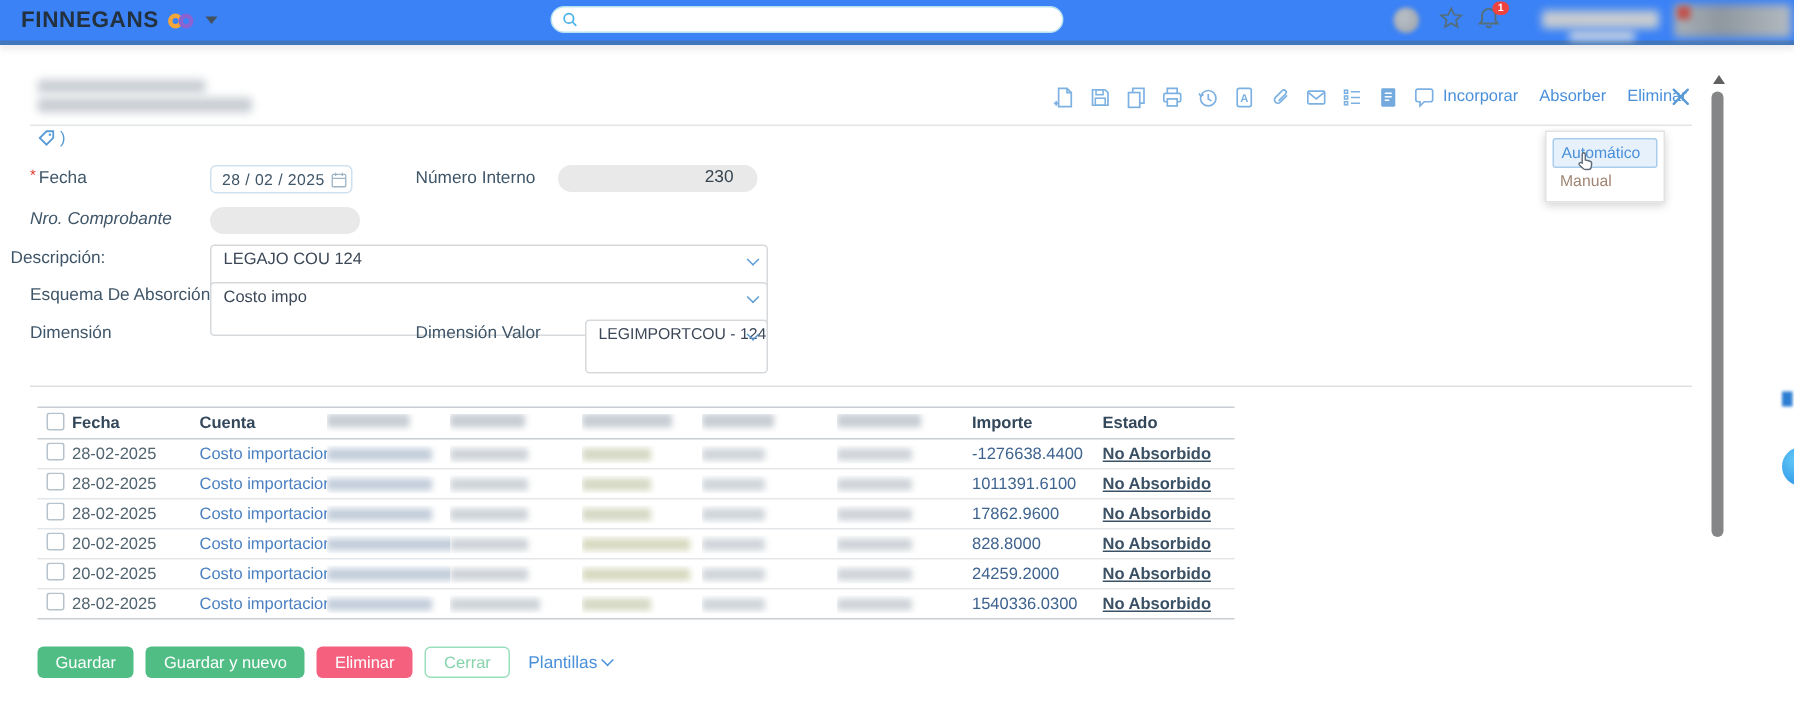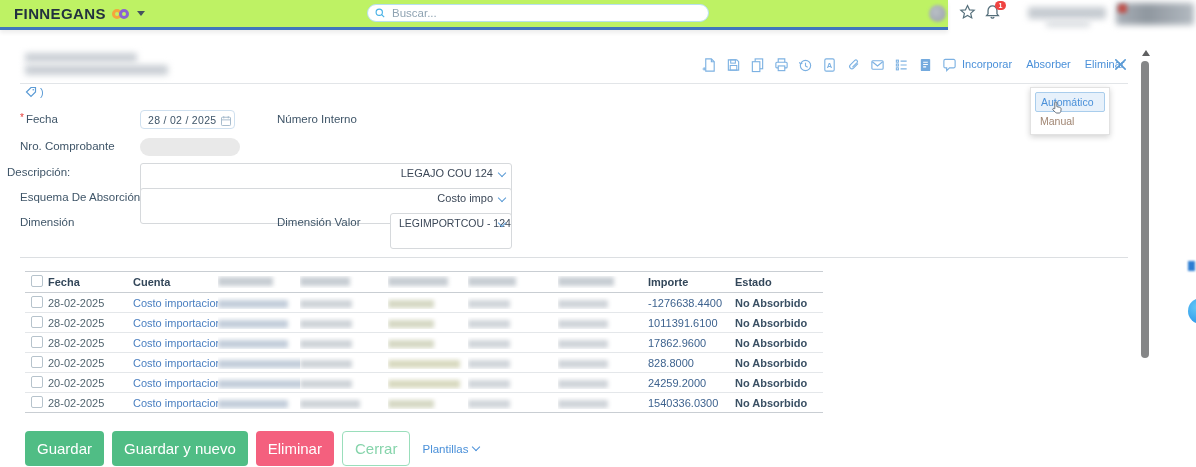--- a/index.html
+++ b/index.html
@@ -1,20 +1,20 @@
 <!DOCTYPE html>
 <html><head>
 <meta charset="utf-8">
 <style>
   html,body{margin:0;padding:0;background:#fff;}
   #app{position:relative;width:1196px;height:467px;overflow:hidden;background:#fff;
        font-family:"Liberation Sans",sans-serif;-webkit-font-smoothing:antialiased;}
 
   
-  .topbar{position:absolute;left:0;top:0;width:948px;height:27px;background:#bef264;
+  .topbar{position:absolute;left:0;top:0;width:1196px;height:27px;background:#3b82f6;
           border-bottom:3px solid #4076bd;box-shadow:0 3px 4px rgba(0,0,0,.07);z-index:5;}
   .brand{position:absolute;left:14px;top:5px;display:flex;align-items:center;gap:6px;}
   .brand-text{font-size:15px;font-weight:800;letter-spacing:.4px;color:#23313f;}
   .logo{display:flex;align-items:center;}
   .ring{width:10px;height:10px;border-radius:50%;box-sizing:border-box;}
   .ring.orange{border:3px solid #f5a63b;}
   .ring.purple{border:3px solid #8a63d2;margin-left:-3px;}
   .caret-down{width:0;height:0;border-left:4px solid transparent;border-right:4px solid transparent;
               border-top:5px solid #45525e;margin-left:2px;}
   .search-wrap{position:absolute;left:367px;top:4px;width:342px;height:18px;border:1px solid #b7e0f0;
@@ -73,21 +73,21 @@
   .finput{position:absolute;left:140px;top:110px;width:95px;height:19px;border:1px solid #cfe0ef;border-radius:4px;
           font-size:10.5px;color:#3f5568;padding:0 16px 0 7px;box-sizing:border-box;outline:none;
           font-family:"Liberation Sans",sans-serif;letter-spacing:.3px;}
   .cal-icon{position:absolute;left:220px;top:113px;}
   .pill{position:absolute;height:18px;border-radius:9px;background:#e9e9e9;box-sizing:border-box;}
   .pill-num{left:372px;top:110px;width:133px;font-size:11.5px;color:#36454f;text-align:right;
             padding:2px 16px 0 0;}
   .pill-comp{left:140px;top:138px;width:100px;}
   .sel{position:absolute;height:36px;border:1px solid #d6d9dc;border-radius:3px;background:#fff;
        font-size:11px;color:#3c4858;line-height:19px;padding:0 18px 0 8px;box-sizing:border-box;cursor:pointer;
-       white-space:nowrap;overflow:hidden;text-align:right;}
+       white-space:nowrap;overflow:hidden;}
   .chev{position:absolute;right:6px;top:6px;width:5px;height:5px;border-right:1.5px solid #5b9bd5;
         border-bottom:1.5px solid #5b9bd5;transform:rotate(45deg);}
 
   
   .tabs{position:absolute;left:25px;top:240px;display:flex;gap:22px;z-index:2;}
   .tab{font-size:12px;color:#aeb5bc;cursor:pointer;position:relative;padding-bottom:6px;}
   .tab.active{color:#2f3e4d;font-weight:700;}
   .tab.active::after{content:"";position:absolute;left:0;right:0;bottom:0;height:3px;background:#2cb4e2;}
   .tabs-divider{position:absolute;left:20px;top:257px;width:1108px;height:1px;background:#dcdfe2;}
 
@@ -96,37 +96,37 @@
   .thead,.trow{display:grid;grid-template-columns:23px 85px 85px 82px 88px 80px 90px 90px 87px 88px;
                align-items:center;}
   .thead{height:20px;border-top:1px solid #c9ced3;border-bottom:1px solid #c9ced3;}
   .trow{height:19px;border-bottom:1px solid #e4e7ea;cursor:default;}
   .trow:last-of-type{border-bottom:none;}
   .cell{font-size:11px;overflow:hidden;white-space:nowrap;}
   .th{font-size:11px;font-weight:700;color:#33475a;}
   .c-fecha{color:#51646f;}
   .c-cuenta{color:#4a7fc0;}
   .c-importe{color:#3e638f;}
-  .c-estado{color:#3a5064;font-weight:700;}
+  .c-estado{color:#3a5064;font-weight:700;text-decoration:underline;}
   .checkbox{display:inline-block;width:10px;height:10px;border:1px solid #b6c3cc;border-radius:2px;
             background:#fff;margin-left:6px;cursor:pointer;}
   .blur{display:inline-block;height:8px;border-radius:1px;filter:blur(2px);vertical-align:middle;}
   .hblur{display:inline-block;width:55px;height:9px;background:#c7cdd3;filter:blur(2px);}
   .b1{width:70px;background:#c2cdda;}
   .b2{width:52px;background:#ced3d8;}
   .b3{width:46px;background:#d5d8c3;}
   .b4{width:42px;background:#d0d5da;}
   .b5{width:50px;background:#cfd4d9;}
   .ridx3 .b1,.ridx4 .b1{width:88px;}
   .ridx3 .b3,.ridx4 .b3{width:72px;background:#d8d9bf;}
   .ridx5 .b2{width:60px;}
 
   
   .footer{position:absolute;left:25px;top:431px;display:flex;align-items:center;gap:8px;}
-  .fbtn{font-family:"Liberation Sans",sans-serif;font-size:15px;height:35px;padding:0 12px;border-radius:4px;
+  .fbtn{font-family:"Liberation Sans",sans-serif;font-size:11px;height:21px;padding:0 12px;border-radius:4px;
         border:none;color:#fff;cursor:pointer;}
   .fbtn.green{background:#50bd85;}
   .fbtn.red{background:#f4607e;}
   .fbtn.outline{background:#fff;border:1px solid #9adebb;color:#86d4ab;}
   .plantillas{font-size:11.5px;color:#4a90d9;cursor:pointer;margin-left:4px;display:flex;align-items:center;gap:4px;}
   .plantillas .chev2{width:5px;height:5px;border-right:1.5px solid #4a90d9;border-bottom:1.5px solid #4a90d9;
                      transform:rotate(45deg);margin-top:-3px;}
 </style>
 </head>
 <body>
@@ -142,21 +142,20 @@
       </span>
       <span class="caret-down"></span>
     </div>
     <div class="search-wrap">
       <span style="display:inline-flex;margin-right:4px;">
         <svg viewBox="0 0 16 16" width="12" height="12">
             <circle cx="7" cy="7" r="4.2" fill="none" stroke="#45b0e6" stroke-width="1.5"></circle>
             <path d="M10.2 10.2L13.6 13.6" stroke="#45b0e6" stroke-width="1.5"></path>
           </svg>
       </span>
-      <input placeholder="Buscar..." style="">
     </div>
     <span class="globe-blur"></span>
     <span class="topicon" style="left:959px;">
       <svg viewBox="0 0 16 16" width="17" height="17">
           <path d="M8 1.5l1.9 4 4.4.4-3.3 2.9 1 4.3L8 10.8l-3.9 2.3 1-4.3-3.4-2.9 4.4-.4z" fill="none" stroke="#546e7a" stroke-width="1.1"></path>
         </svg>
     </span>
     <span class="topicon" style="left:984px;">
       <svg viewBox="0 0 16 16" width="17" height="17">
           <path d="M8 1.8a4.2 4.2 0 0 0-4.2 4.2v3.2L2.4 11h11.2l-1.4-1.8V6A4.2 4.2 0 0 0 8 1.8z" fill="none" stroke="#546e7a" stroke-width="1.2"></path>
@@ -283,22 +282,23 @@
 
   <span class="flabel" style="left:20px;top:112px;"><span class="req">*</span><span>Fecha</span></span>
   <input class="finput" value="28 / 02 / 2025" style="">
   <span class="cal-icon">
     <svg viewBox="0 0 16 16" width="12" height="12">
         <rect x="2" y="3" width="12" height="11" rx="1" fill="none" stroke="#9fb6c8" stroke-width="1.2"></rect>
         <path d="M2 6.5h12M5 1.5v3M11 1.5v3" stroke="#9fb6c8" stroke-width="1.2"></path>
       </svg>
   </span>
   <span class="flabel" style="left:277px;top:113px;">Número Interno</span>
-
-  <span class="flabel" style="left:20px;top:140px;">Nro. Comprobante</span>
+  <div class="pill pill-num">230</div>
+
+  <span class="flabel" style="left:20px;top:140px;font-style:italic;">Nro. Comprobante</span>
   <div class="pill pill-comp"></div>
 
   <span class="flabel" style="left:7px;top:166px;">Descripción:</span>
   <div class="sel" style="left:140px;top:163px;width:372px;">
     <span>LEGAJO COU 124</span><span class="chev"></span>
   </div>
 
   <span class="flabel" style="left:20px;top:191px;">Esquema De Absorción:</span>
   <div class="sel" style="left:140px;top:188px;width:372px;">
     <span>Costo impo</span><span class="chev"></span>

